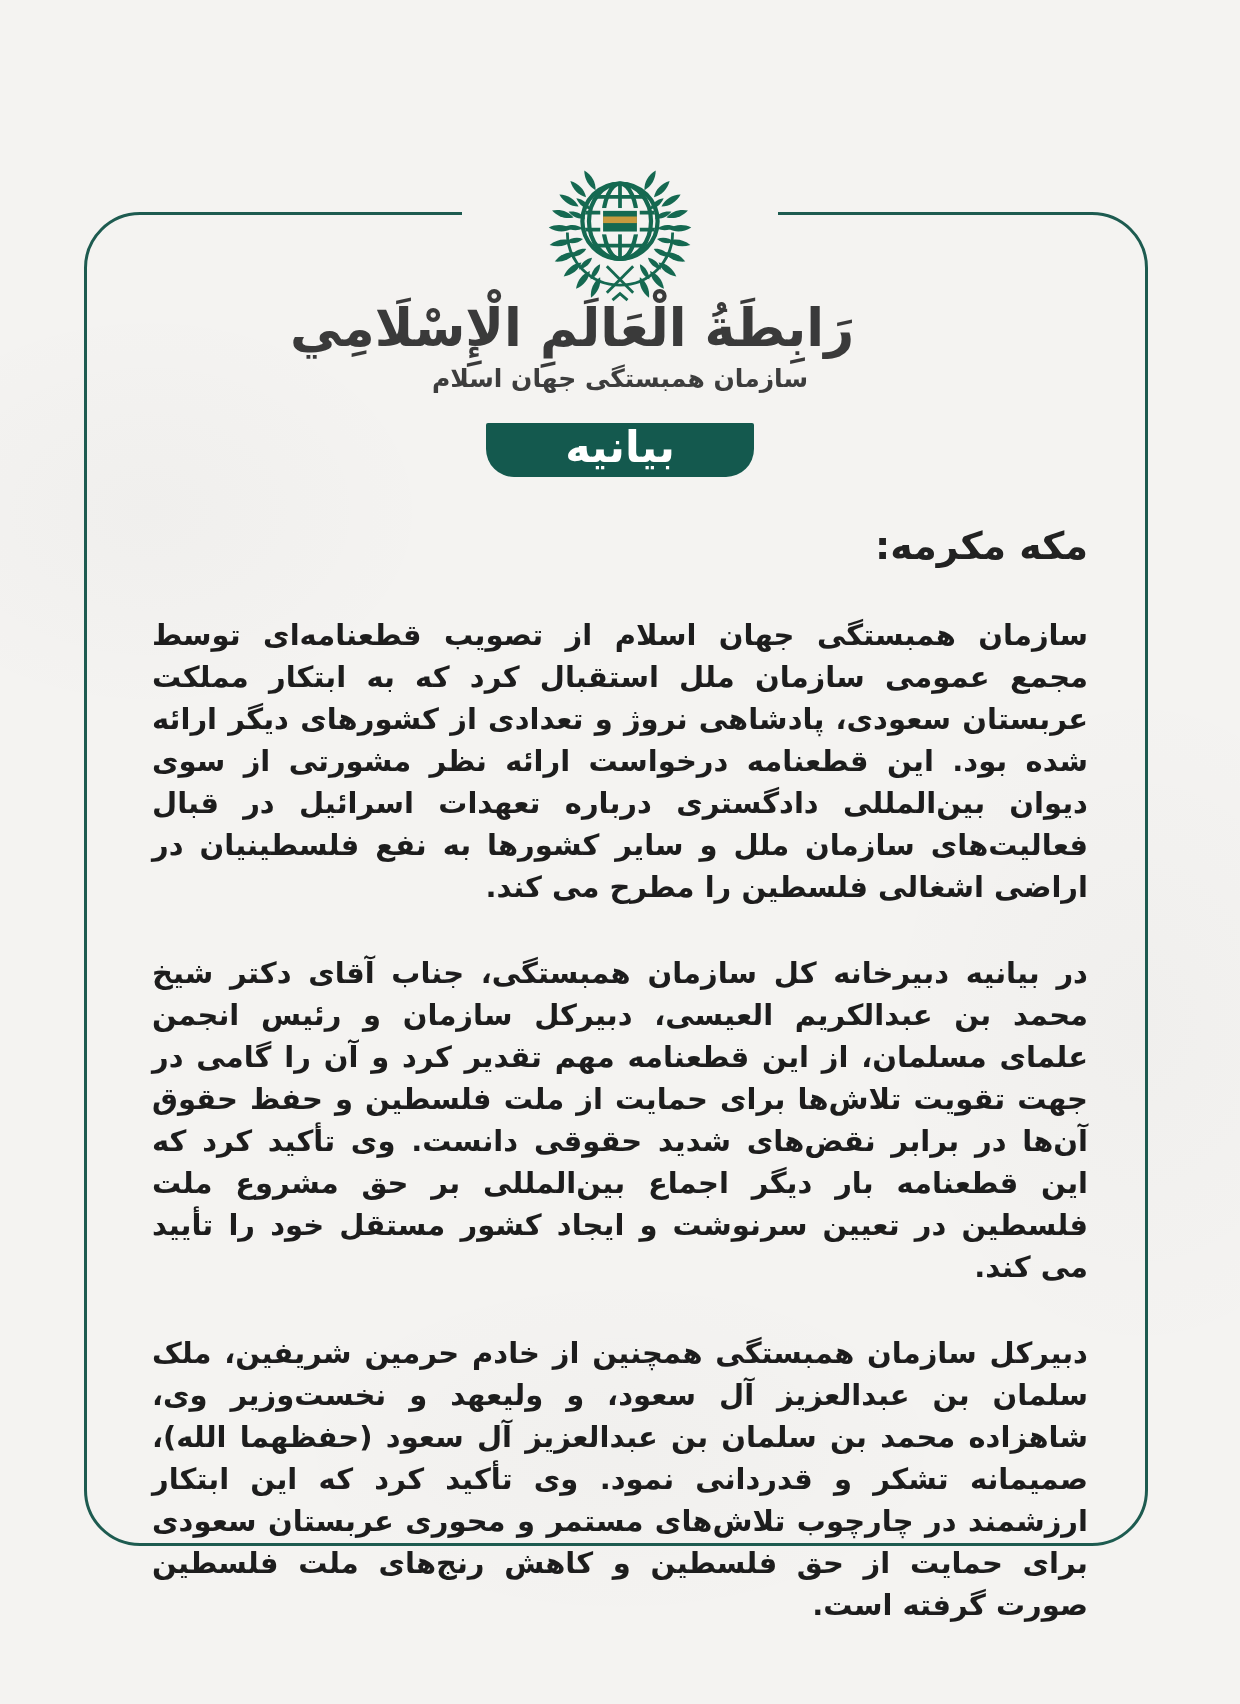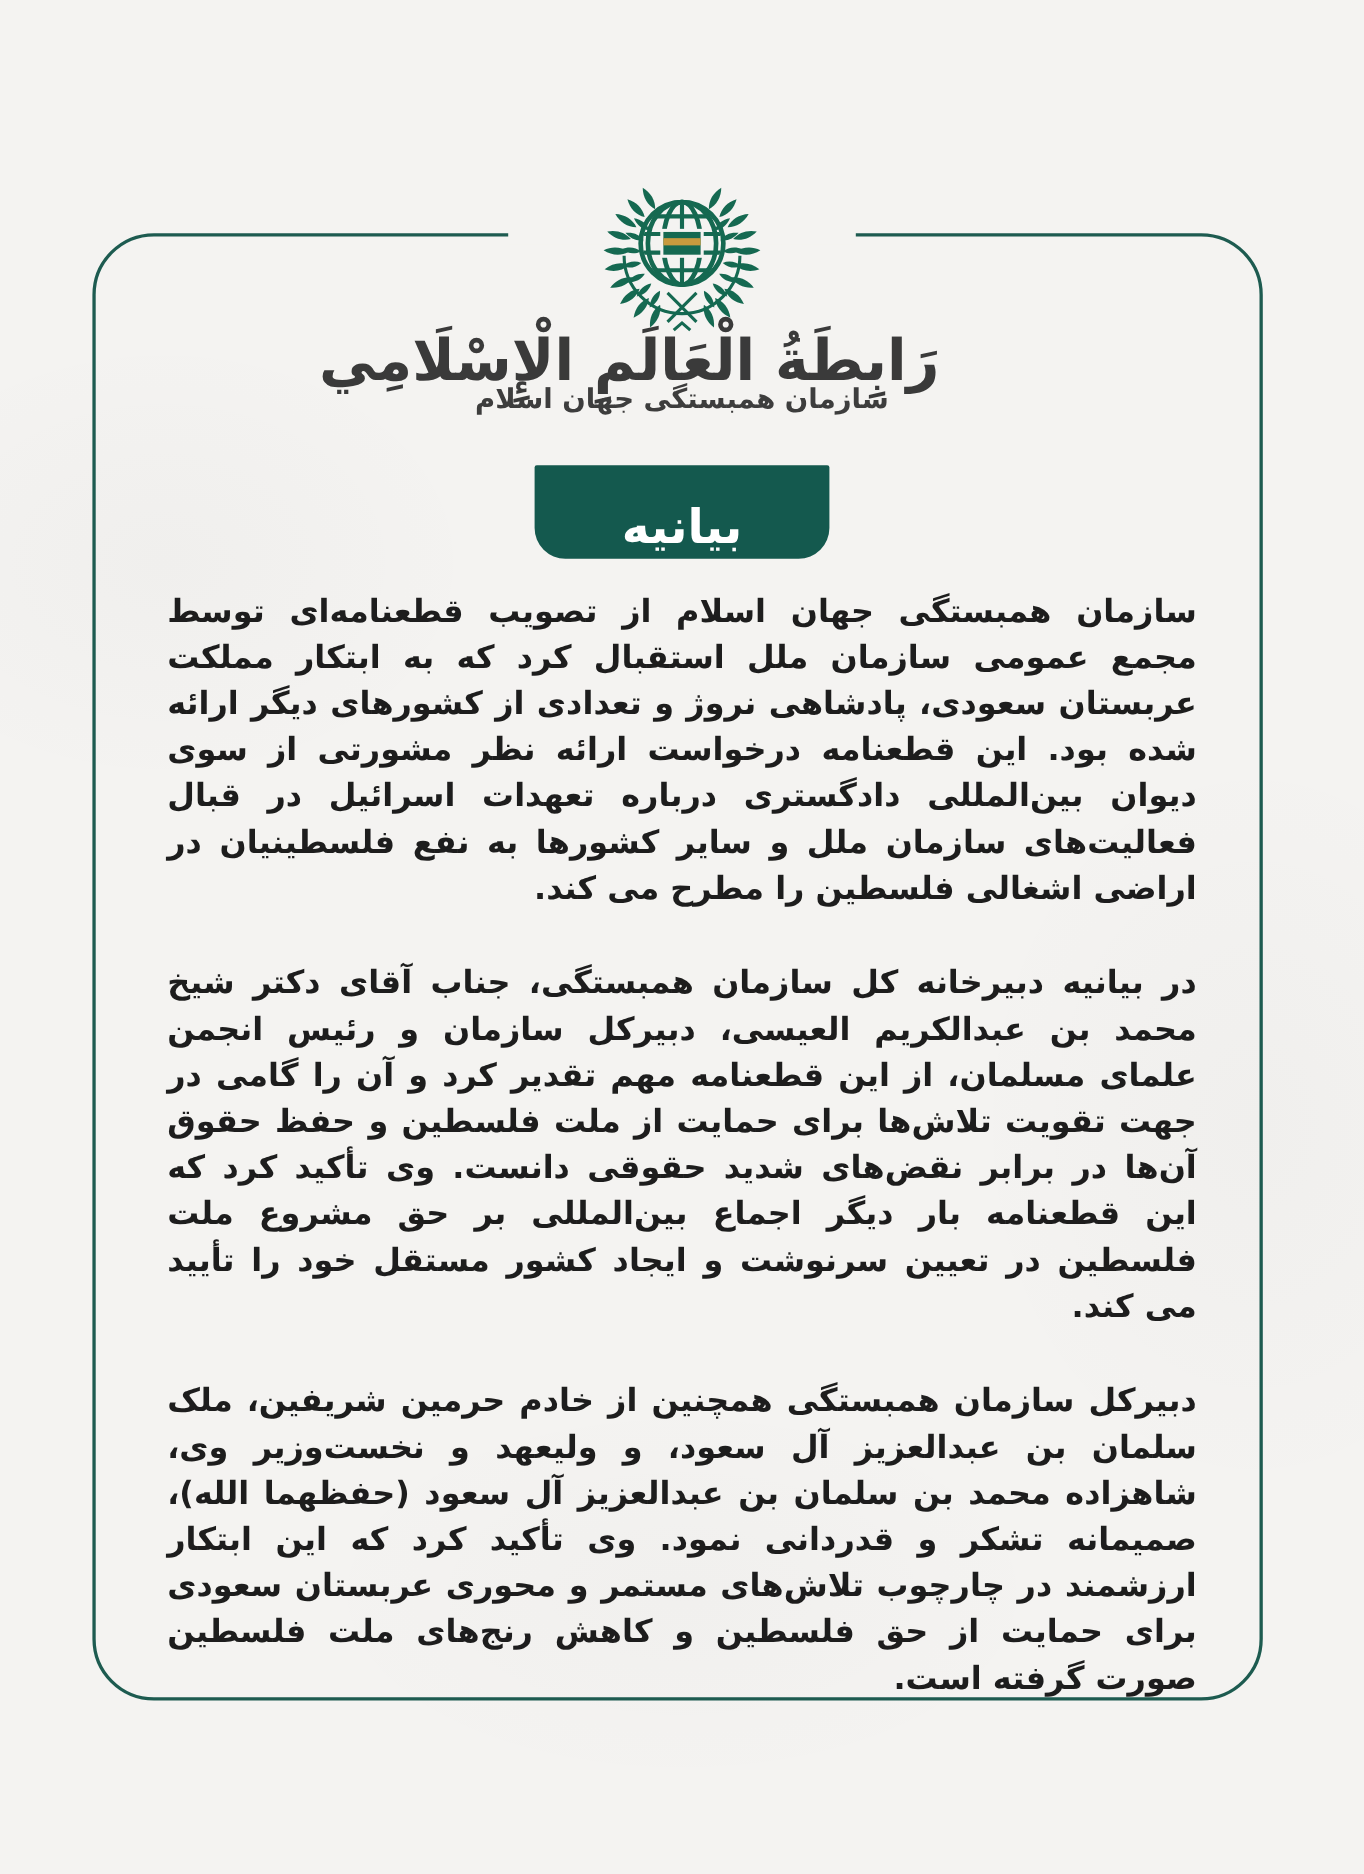--- a/index.html
+++ b/index.html
@@ -23,28 +23,28 @@
     background:#f4f3f1;
   }
   .emblem{position:absolute;left:526px;top:146px;width:188px;height:188px;}
   .calligraphy{
     position:absolute;left:0;top:296px;width:1144px;
     text-align:center;direction:rtl;
     font-size:52px;font-weight:bold;color:#3a3a3a;
     letter-spacing:0;line-height:64px;
   }
   .subtitle{
-    position:absolute;left:0;top:348px;width:1240px;
+    position:absolute;left:0;top:364px;width:1240px;
     text-align:center;direction:rtl;
     font-size:25px;font-weight:bold;color:#3d3d3d;
   }
   .banner{
-    position:absolute;left:486px;top:423px;width:268px;height:85px;
+    position:absolute;left:486px;top:423px;width:268px;height:54px;
     background:#14594e;border-radius:2px 2px 28px 28px;
-    display:flex;align-items:flex-end;justify-content:center;
+    display:flex;align-items:center;justify-content:center;
   }
   .banner span{
     color:#ffffff;font-size:43px;font-weight:bold;direction:rtl;
     line-height:1;padding-bottom:6px;
   }
   .content{
     position:absolute;right:152px;left:152px;top:524px;
     direction:rtl;color:#1d1d1d;
   }
   .dateline{
@@ -145,18 +145,19 @@
   </div>
 
   <div class="calligraphy">رَابِطَةُ الْعَالَمِ الْإِسْلَامِي</div>
   <div class="subtitle">سازمان همبستگی جهان اسلام</div>
 
   <div class="banner">
     <span>بیانیه</span>
   </div>
 
   <main class="content">
+    <h2 class="dateline">مکه مکرمه:</h2>
     <p>سازمان همبستگی جهان اسلام از تصویب قطعنامه‌ای توسط مجمع عمومی سازمان ملل استقبال کرد که به ابتکار مملکت عربستان سعودی، پادشاهی نروژ و تعدادی از کشورهای دیگر ارائه شده بود. این قطعنامه درخواست ارائه نظر مشورتی از سوی دیوان بین‌المللی دادگستری درباره تعهدات اسرائیل در قبال فعالیت‌های سازمان ملل و سایر کشورها به نفع فلسطینیان در اراضی اشغالی فلسطین را مطرح می کند.</p>
     <p>در بیانیه دبیرخانه کل سازمان همبستگی، جناب آقای دکتر شیخ محمد بن عبدالکریم العیسی، دبیرکل سازمان و رئیس انجمن علمای مسلمان، از این قطعنامه مهم تقدیر کرد و آن را گامی در جهت تقویت تلاش‌ها برای حمایت از ملت فلسطین و حفظ حقوق آن‌ها در برابر نقض‌های شدید حقوقی دانست. وی تأکید کرد که این قطعنامه بار دیگر اجماع بین‌المللی بر حق مشروع ملت فلسطین در تعیین سرنوشت و ایجاد کشور مستقل خود را تأیید می کند.</p>
     <p>دبیرکل سازمان همبستگی همچنین از خادم حرمین شریفین، ملک سلمان بن عبدالعزیز آل سعود، و ولیعهد و نخست‌وزیر وی، شاهزاده محمد بن سلمان بن عبدالعزیز آل سعود (حفظهما الله)، صمیمانه تشکر و قدردانی نمود. وی تأکید کرد که این ابتکار ارزشمند در چارچوب تلاش‌های مستمر و محوری عربستان سعودی برای حمایت از حق فلسطین و کاهش رنج‌های ملت فلسطین صورت گرفته است.</p>
   </main>
 
 </div>
 
 </body></html>

